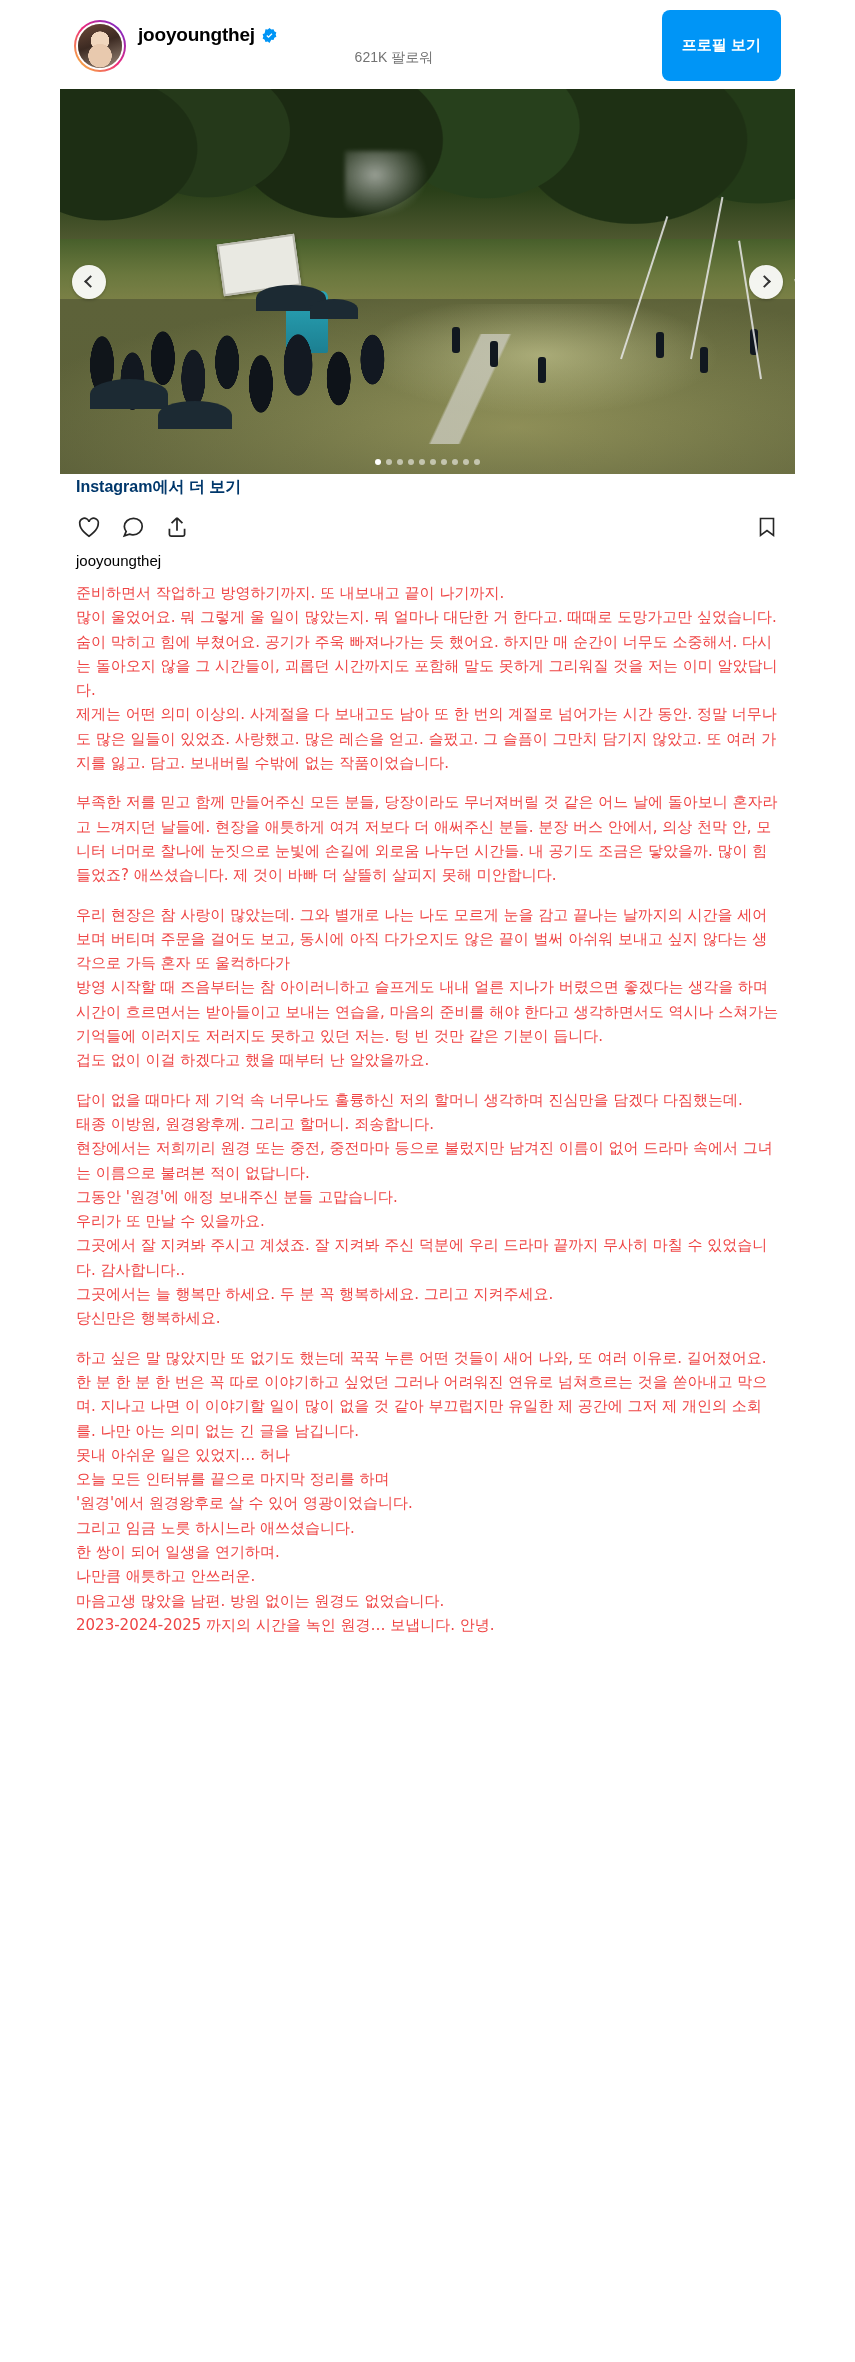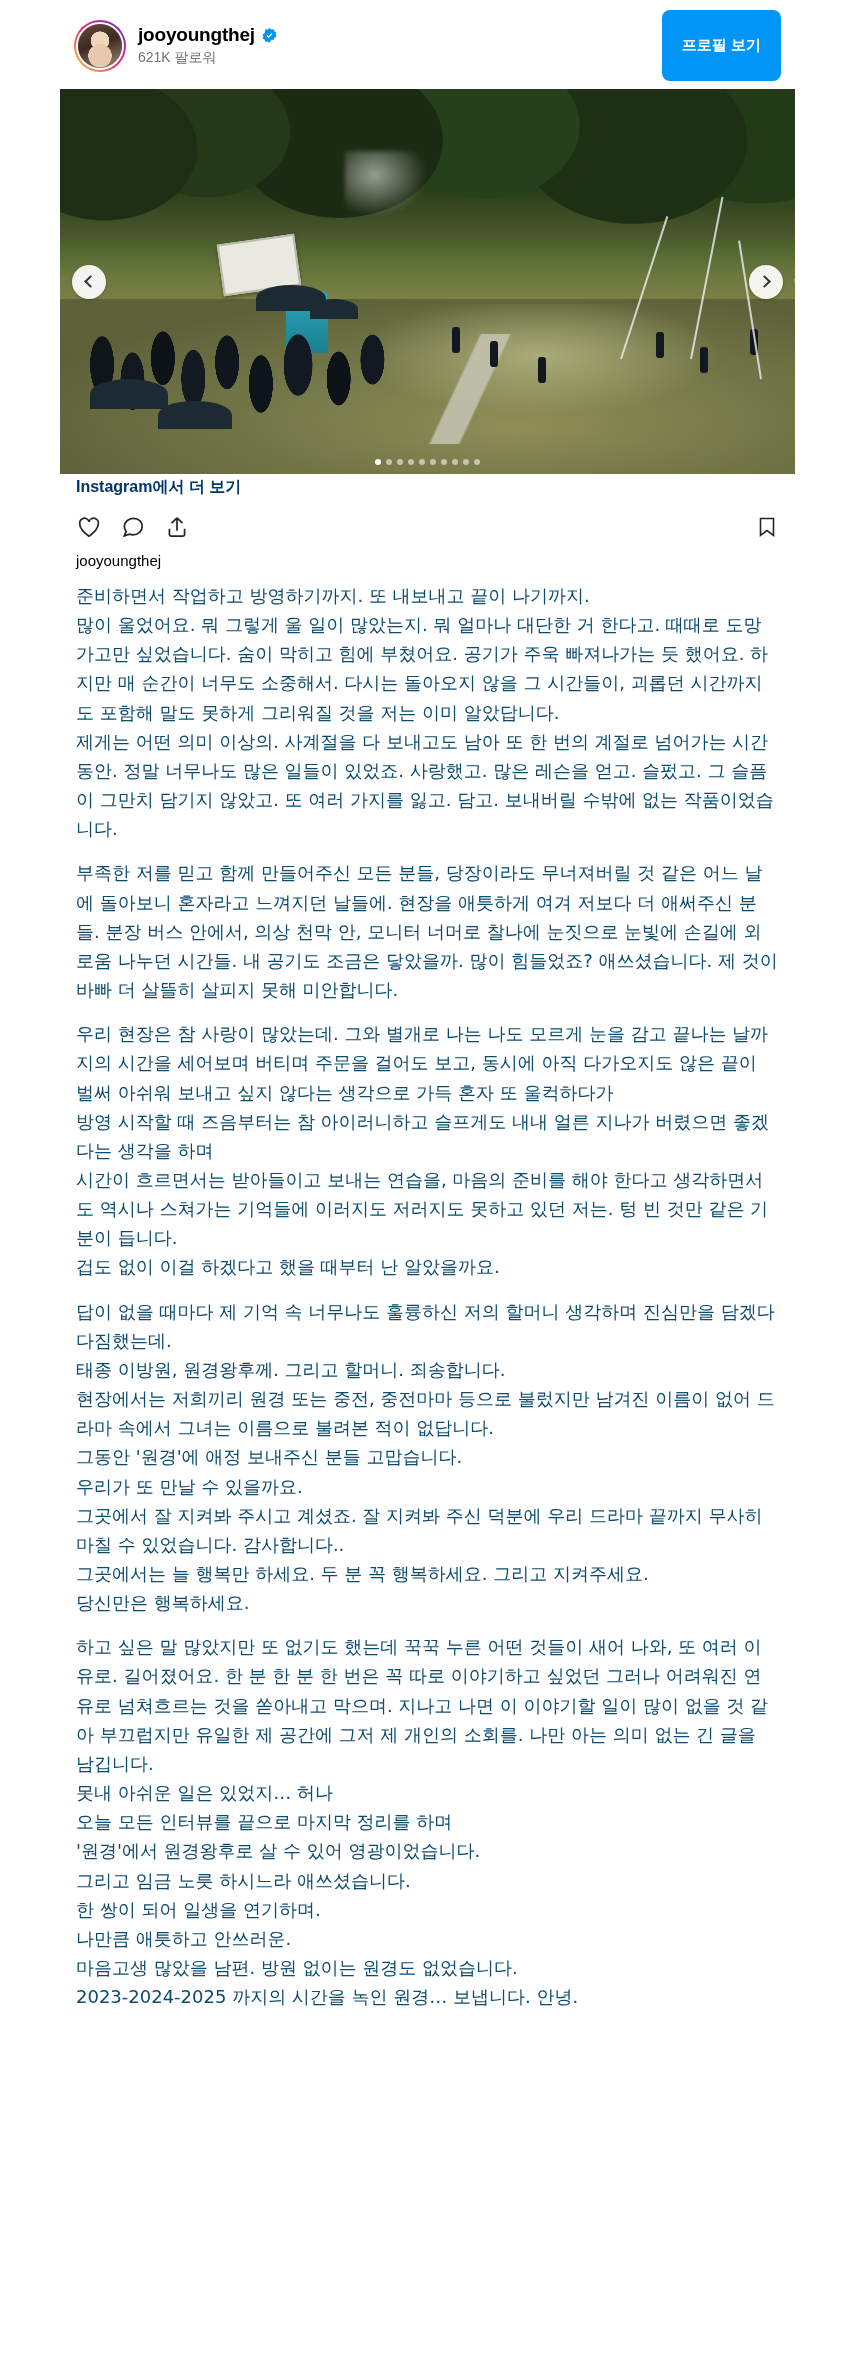--- a/index.html
+++ b/index.html
@@ -56,20 +56,21 @@
     letter-spacing: -0.2px;
   }
   .verified {
     width: 17px; height: 17px;
     flex: 0 0 auto;
   }
   .followers {
     font-size: 14px;
     color: #737373;
     margin-top: 3px;
+    text-align: center;
   }
   .profile-btn {
     background: #0095f6;
     color: #fff;
     border: none;
     border-radius: 8px;
     font-size: 15px;
     font-weight: bold;
     padding: 26px 20px;
     cursor: pointer;
@@ -249,23 +250,23 @@
   }
   .caption-user {
     padding: 6px 16px 0 16px;
     font-size: 15px;
     color: #000;
   }
 
   
   .caption {
     padding: 12px 16px 24px 16px;
-    font-size: 18px;
+    font-size: 15px;
     line-height: 1.62;
-    color: #0c4a6e;
+    color: #ef4444;
     white-space: pre-wrap;
     word-break: break-all;
     font-family: "DejaVu Sans", "Liberation Sans", sans-serif;
   }
   .caption p { margin: 0 0 15px 0; }
   .caption p:last-child { margin-bottom: 12px; }
 </style>
 </head>
 <body>
 

